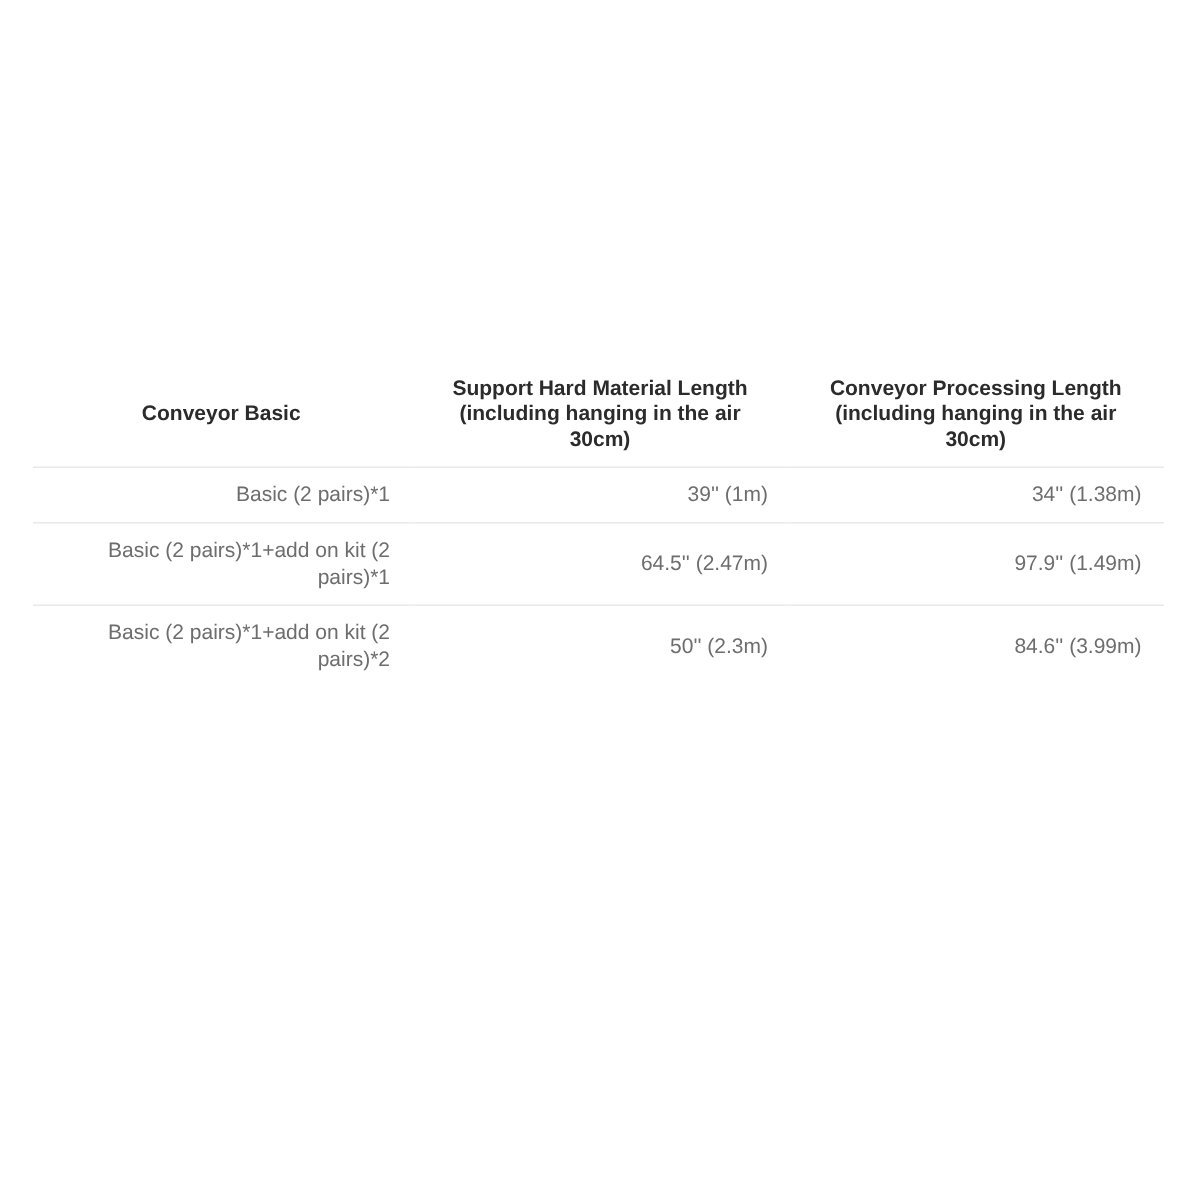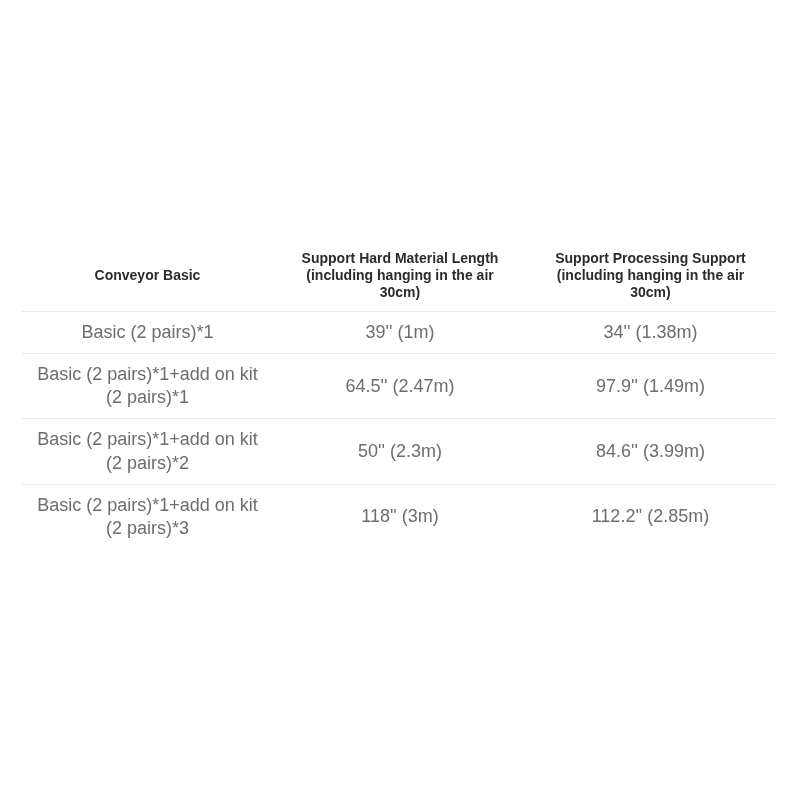--- a/index.html
+++ b/index.html
@@ -20,60 +20,55 @@
   col.c2{width:252px;}
   col.c3{width:249px;}
   th{
     text-align:center;vertical-align:middle;
     font-size:14px;font-weight:700;line-height:1.2;
     color:var(--header-text);
     padding:10px 15px 11px 13px;
     border-bottom:1px solid var(--divider);
   }
   td{
-    text-align:center;vertical-align:middle;
-    font-size:18px;font-weight:400;line-height:1.28;
+    text-align:right;vertical-align:middle;
+    font-size:14px;font-weight:400;line-height:1.28;
     color:var(--body-text);
     padding:9px 15px 9px 13px;
   }
   tbody tr:not(:last-child) td{border-bottom:1px solid var(--divider);}
 </style>
 </head>
 <body>
 
 <div class="page">
   <table class="spec-table">
     <colgroup>
       <col class="c1">
         <col class="c2">
         <col class="c3">
     </colgroup>
     <thead>
       <tr>
         <th>Conveyor Basic</th>
         <th>Support Hard Material Length (including hanging in the air 30cm)</th>
-        <th>Support Processing Support (including hanging in the air 30cm)</th>
+        <th>Conveyor Processing Length (including hanging in the air 30cm)</th>
       </tr>
     </thead>
     <tbody>
       <tr>
         <td>Basic (2 pairs)*1</td>
         <td>39'' (1m)</td>
         <td>34'' (1.38m)</td>
       </tr>
       <tr>
         <td>Basic (2 pairs)*1+add on kit (2 pairs)*1</td>
         <td>64.5'' (2.47m)</td>
         <td>97.9'' (1.49m)</td>
       </tr>
       <tr>
         <td>Basic (2 pairs)*1+add on kit (2 pairs)*2</td>
         <td>50'' (2.3m)</td>
         <td>84.6'' (3.99m)</td>
       </tr>
-      <tr>
-        <td>Basic (2 pairs)*1+add on kit (2 pairs)*3</td>
-        <td>118'' (3m)</td>
-        <td>112.2'' (2.85m)</td>
-      </tr>
     </tbody>
   </table>
 </div>
 
 </body></html>

